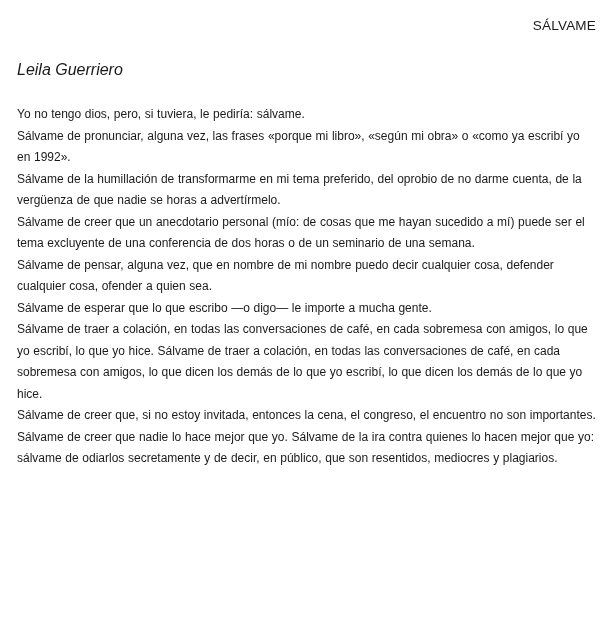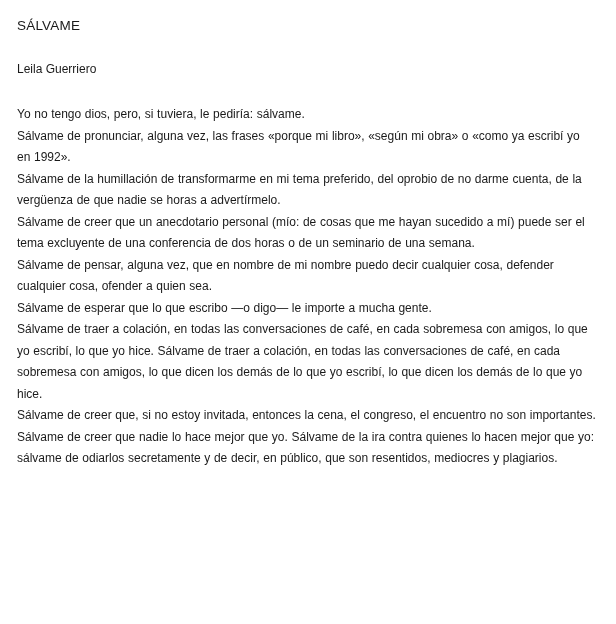--- a/index.html
+++ b/index.html
@@ -18,26 +18,28 @@
     padding: 18px 20px 20px 17px;
     max-width: 582px;
     box-sizing: content-box;
   }
   .doc-title {
     font-size: 13.5px;
     font-weight: 400;
     letter-spacing: 0.2px;
     margin: 0 0 29px 0;
     line-height: 15px;
+    text-align: right;
   }
   .doc-author {
-    font-size: 12px;
+    font-size: 16px;
     font-weight: 400;
     margin: 0 0 27px 0;
     line-height: 15px;
+    font-style: italic;
   }
   .doc-body p {
     font-size: 12px;
     font-weight: 400;
     line-height: 21.5px;
     margin: 0;
     word-spacing: 0.3px;
   }
 </style>
 </head>

